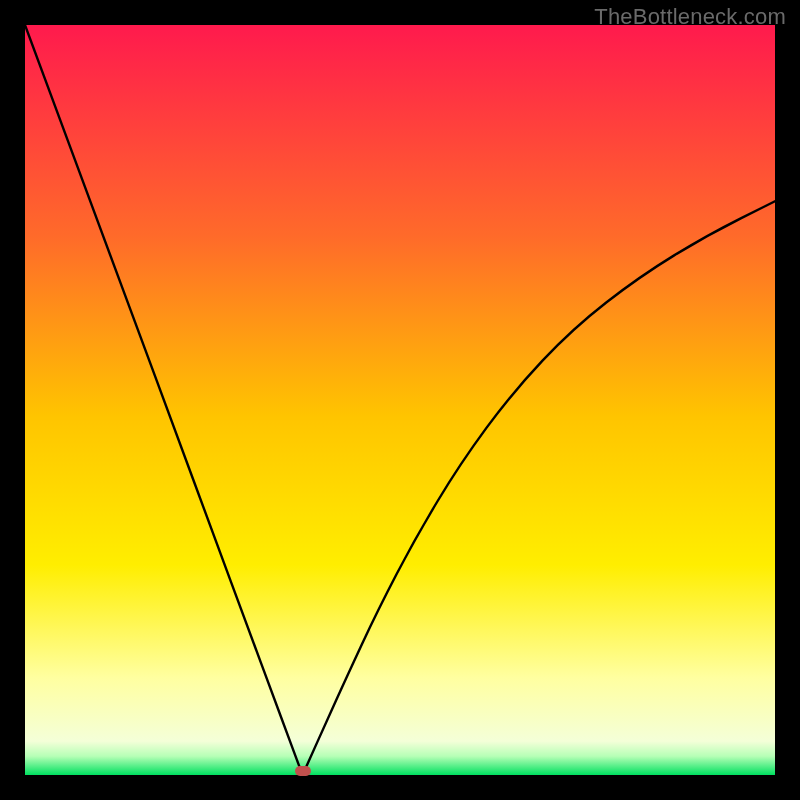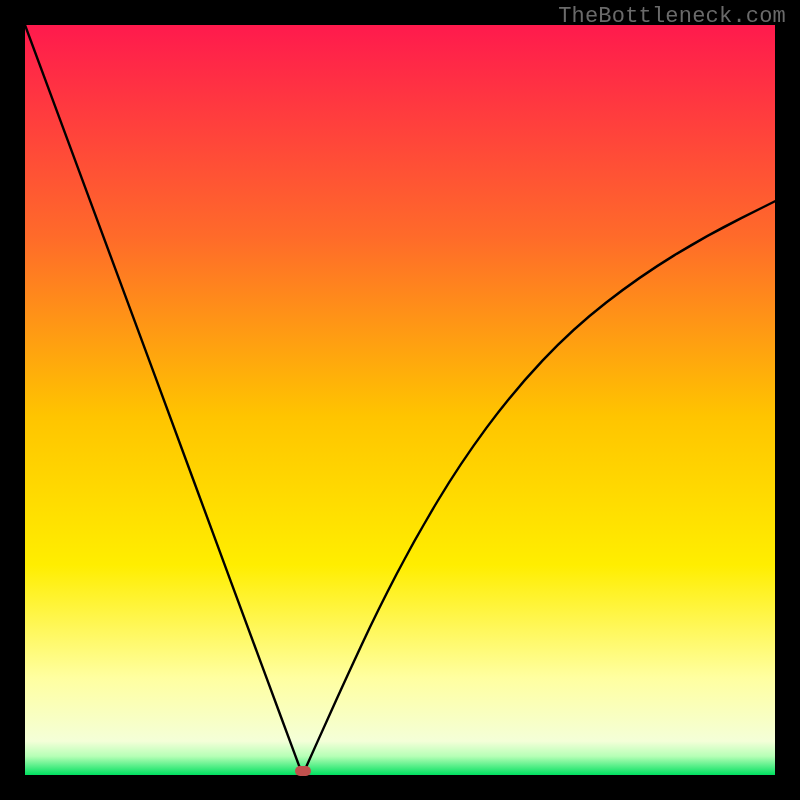--- a/index.html
+++ b/index.html
@@ -9,21 +9,20 @@
     height: 800px;
     background: #000;
     font-family: Arial, Helvetica, sans-serif;
     overflow: hidden;
   }
   .frame {
     position: relative;
     width: 800px;
     height: 800px;
     background: #000;
-    font-family: Liberation Mono, monospace;
   }
   .watermark {
     position: absolute;
     top: 4px;
     right: 14px;
     color: #6a6a6a;
     font-size: 22px;
     font-weight: 400;
     letter-spacing: 0.2px;
     z-index: 5;

